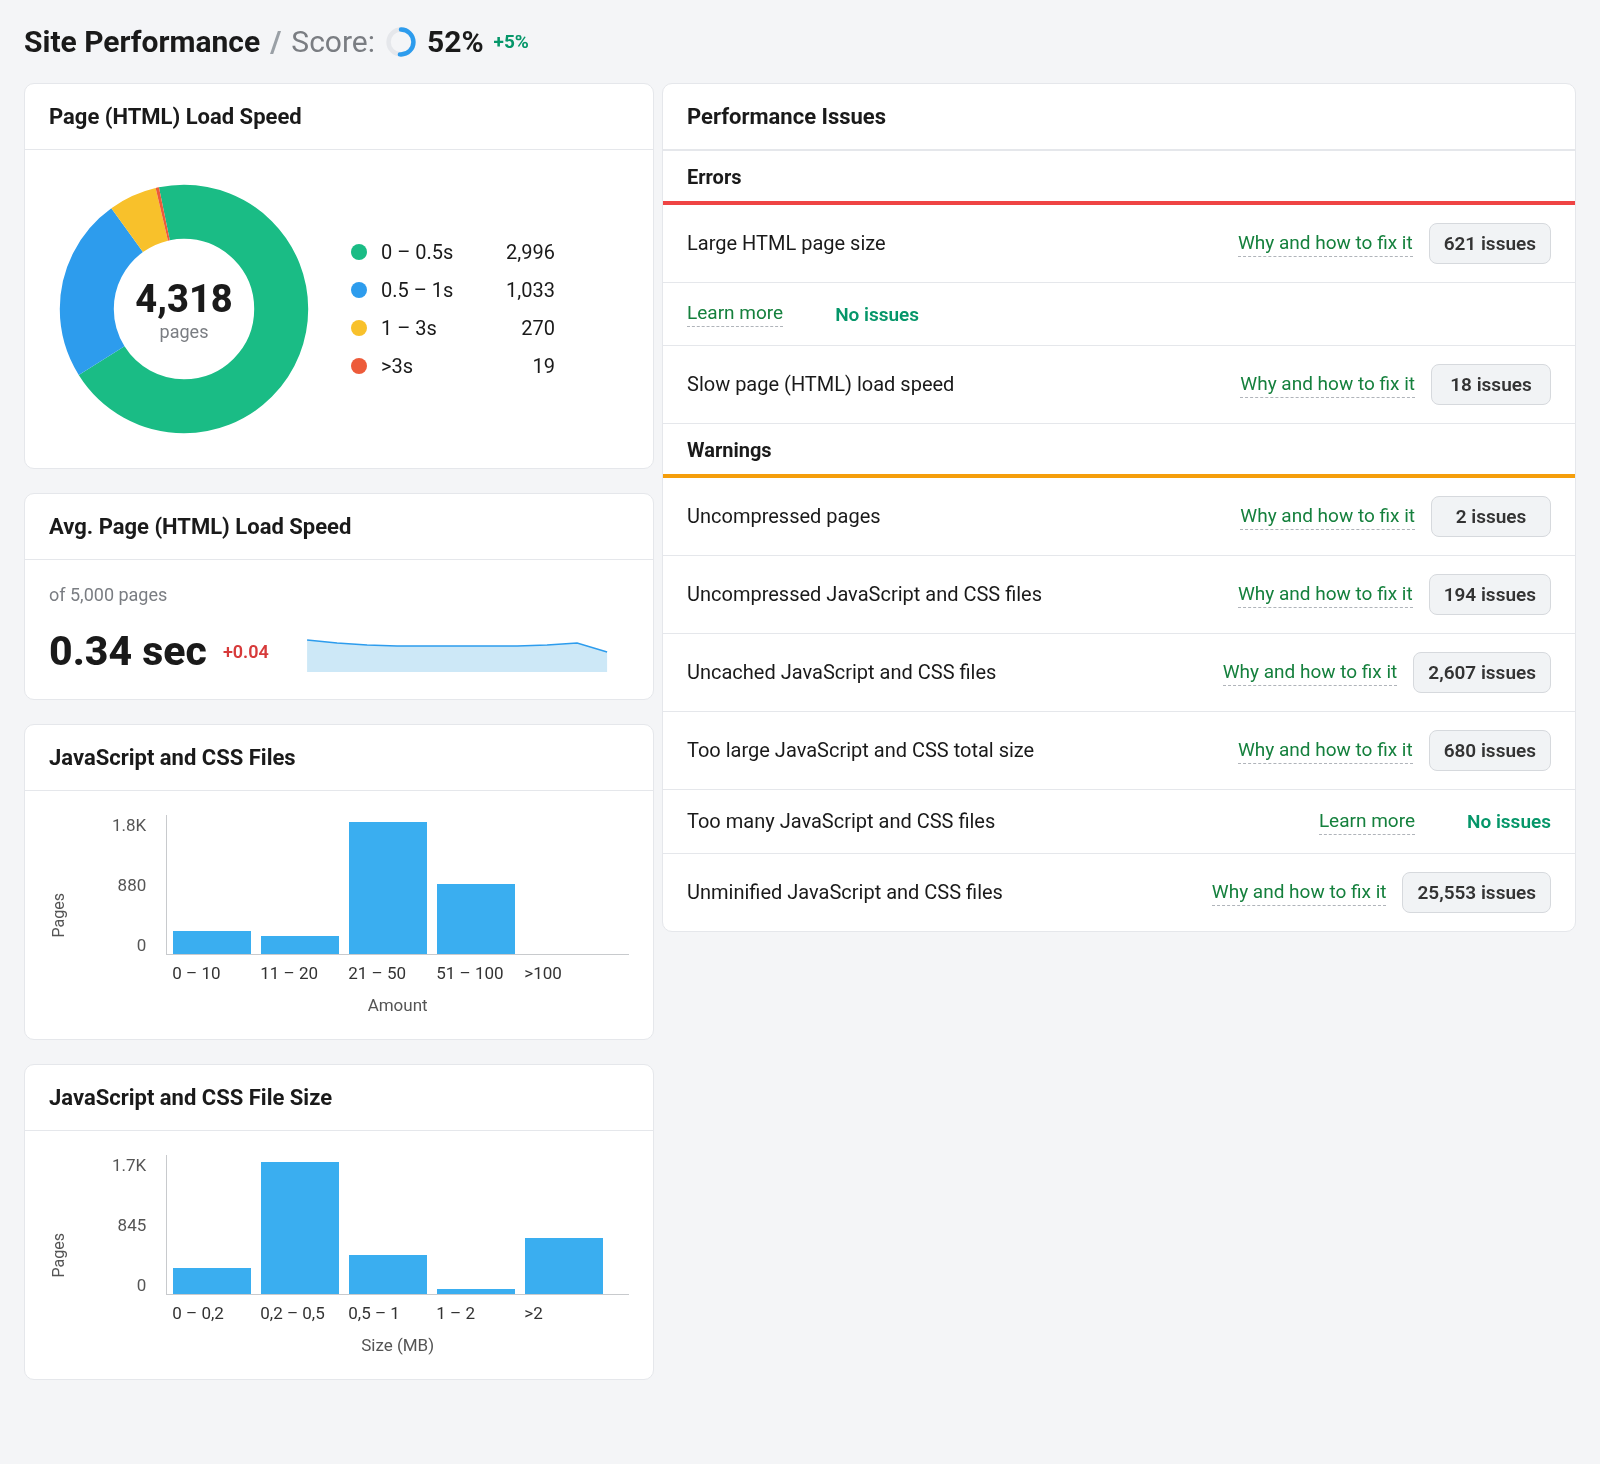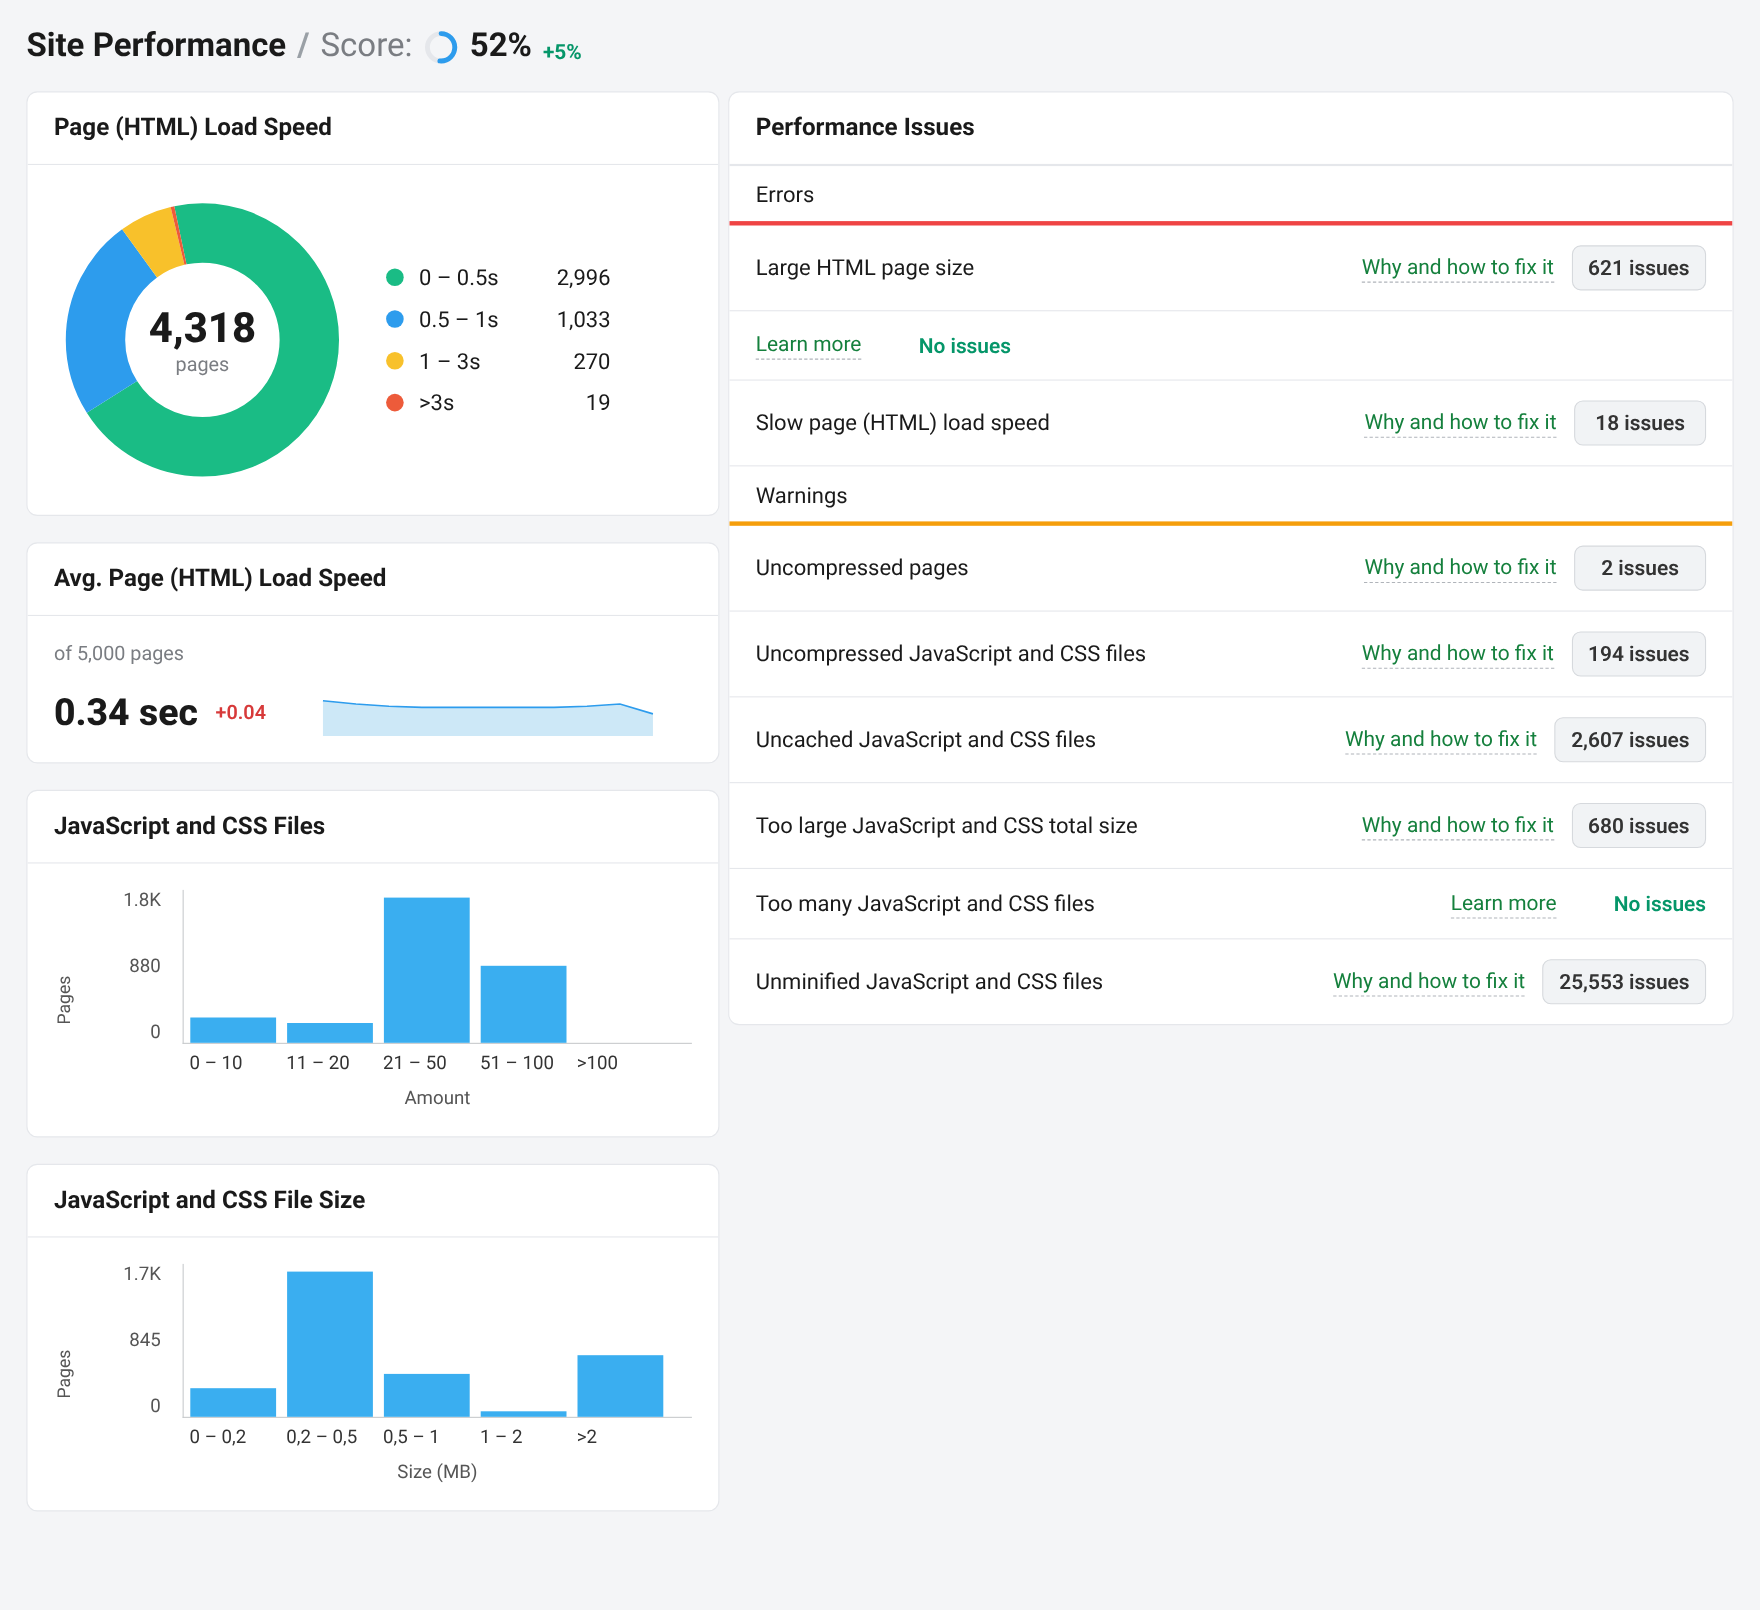--- a/index.html
+++ b/index.html
@@ -5,21 +5,21 @@
 * { box-sizing: border-box; margin: 0; padding: 0; }
 body {
   font-family: -apple-system, BlinkMacSystemFont, "Segoe UI", Roboto, Helvetica, Arial, sans-serif;
   background: #f4f5f7;
   color: #1a1a1a;
   padding: 24px;
   font-size: 19px;
 }
 .header {
   display: flex;
-  align-items: flex-end;
+  align-items: center;
   gap: 10px;
   margin-bottom: 24px;
 }
 .header-title { font-size: 30px; font-weight: 700; color: #1a1a1a; }
 .header-sep { font-size: 30px; font-weight: 700; color: #9aa0a6; }
 .header-score-label { font-size: 30px; font-weight: 400; color: #7a7d82; }
 .score-ring {
   width: 32px; height: 32px; display: inline-block;
 }
 .header-score-value { font-size: 30px; font-weight: 700; color: #1a1a1a; }
@@ -53,40 +53,40 @@
 .donut-center-lbl { font-size: 18px; color: #7a7d82; }
 .legend { display: flex; flex-direction: column; gap: 14px; }
 .legend-row { display: flex; align-items: center; gap: 14px; font-size: 20px; }
 .legend-dot { width: 16px; height: 16px; border-radius: 50%; }
 .legend-label { width: 90px; }
 .legend-val { width: 70px; text-align: right; font-variant-numeric: tabular-nums; }
 
 
 .avg-sub { font-size: 18px; color: #7a7d82; }
 .avg-row { display: flex; align-items: center; gap: 16px; margin-top: 22px; }
-.avg-big { font-size: 34px; font-weight: 800; }
+.avg-big { font-size: 41px; font-weight: 800; }
 .avg-delta { font-size: 18px; color: #d73a3a; font-weight: 600; }
 .spark { flex: 1; height: 42px; }
 
 
 .barchart { display: flex; gap: 12px; }
 .barchart-y { display: flex; flex-direction: column; justify-content: space-between; align-items: flex-end; height: 140px; font-size: 17px; color: #555; padding-right: 8px; margin-left: 24px; }
 .barchart-y-lbl { writing-mode: vertical-rl; transform: rotate(180deg); font-size: 16px; color: #555; margin-right: 8px; align-self: center; }
 .barchart-plot { flex: 1; }
 .bars { display: flex; align-items: flex-end; height: 140px; border-left: 1px solid #c8cacd; border-bottom: 1px solid #c8cacd; gap: 10px; padding: 0 6px; }
 .bar { width: 78px; background: #3aaef0; }
 .bar-labels { display: flex; gap: 10px; padding: 8px 6px 0 6px; }
 .bar-lbl { width: 78px; font-size: 17px; color: #333; }
 .barchart-x-lbl { text-align: center; font-size: 17px; color: #555; margin-top: 12px; }
 
 
 .section-hdr {
   padding: 14px 24px 12px 24px;
   font-size: 20px;
-  font-weight: 400;
+  font-weight: 700;
   border-top: 1px solid #e5e7eb;
 }
 .section-rule-red { border-bottom: 4px solid #ef4444; }
 .section-rule-orange { border-bottom: 4px solid #f59e0b; }
 .issue-row {
   display: flex; align-items: center;
   padding: 18px 24px;
   border-bottom: 1px solid #e5e7eb;
   gap: 16px;
 }

